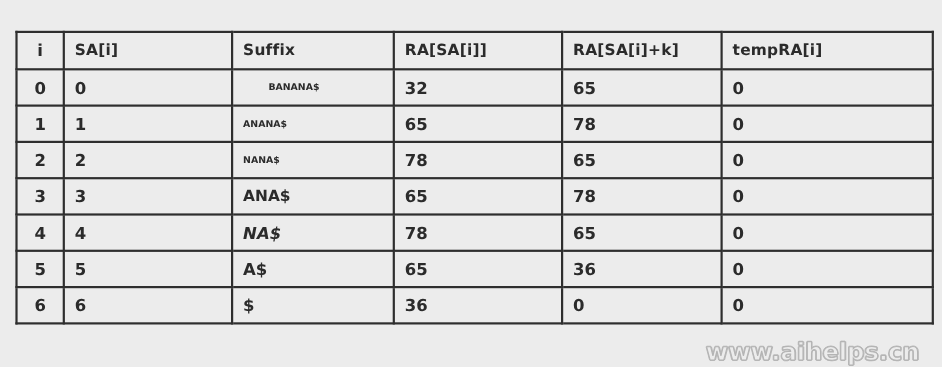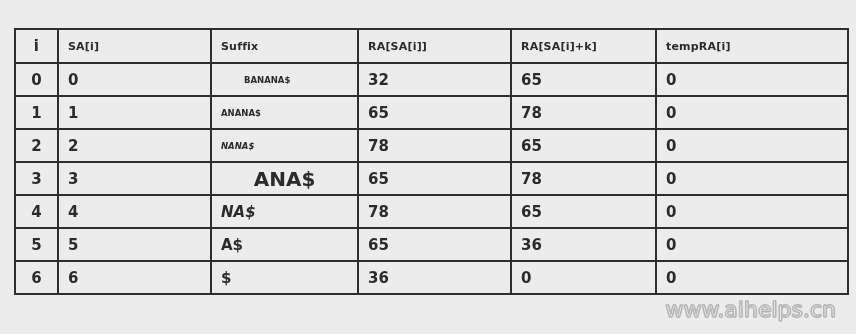--- a/index.html
+++ b/index.html
@@ -47,21 +47,21 @@
   col.c-i      { width: 43px; }
   col.c-sa     { width: 153px; }
   col.c-suffix { width: 147px; }
   col.c-ra     { width: 153px; }
   col.c-rak    { width: 145px; }
   col.c-temp   { width: 192px; }
 
   
   tr.head-row th {
     height: 32px;
-    font-size: 11px;
+    font-size: 14px;
     letter-spacing: 0.2px;
   }
   tr.head-row th.h-i {
     font-size: 15px;
     text-align: center;
     padding: 0;
   }
 
   
   tr.body-row td {
@@ -70,33 +70,33 @@
   }
   tr.body-row td.cell-i {
     text-align: center;
     padding: 0;
   }
 
   
   td.suffix-cell { font-size: 15px; }
   td.suffix-cell.len-7 { font-size: 8.5px; padding-left: 32px; }
   td.suffix-cell.len-6 { font-size: 8.5px; }
-  td.suffix-cell.len-5 { font-size: 8.5px; font-style: italic; }
-  td.suffix-cell.len-4 { font-size: 20px; text-align: center; }
+  td.suffix-cell.len-5 { font-size: 8.5px; }
+  td.suffix-cell.len-4 { font-size: 14px; }
   td.suffix-cell.len-3 { font-size: 15px; font-style: italic; }
   td.suffix-cell.len-2 { font-size: 15px; }
   td.suffix-cell.len-1 { font-size: 15px; }
 
   
   #watermark {
     position: absolute;
     right: 20px;
-    bottom: 12px;
+    bottom: 1px;
     font-size: 22px;
-    font-weight: normal;
+    font-weight: bold;
     font-family: "DejaVu Sans", "Liberation Sans", sans-serif;
     color: transparent;
     -webkit-text-stroke: 1px #b4b4b4;
     text-shadow:
       -1px 0 #b9b9b9, 1px 0 #b9b9b9,
       0 -1px #b9b9b9, 0 1px #b9b9b9;
     letter-spacing: 0px;
     user-select: none;
     white-space: nowrap;
   }

